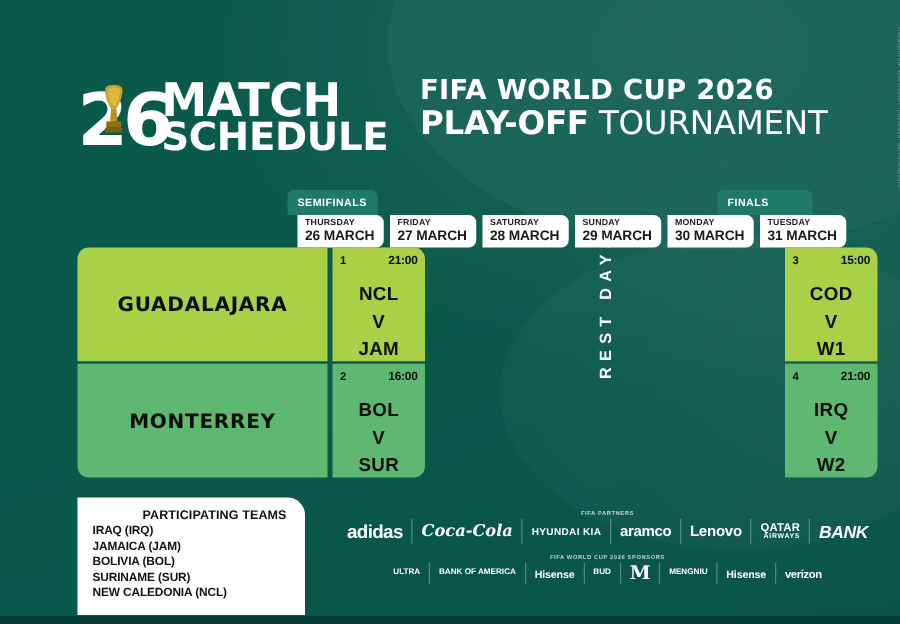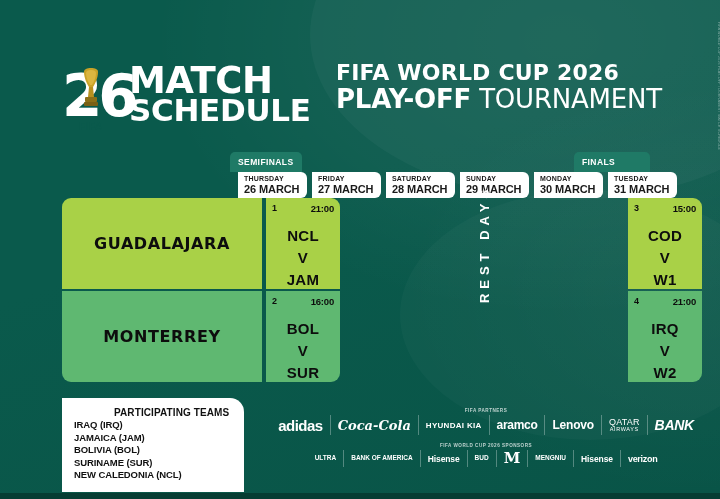--- a/index.html
+++ b/index.html
@@ -313,21 +313,21 @@
     align-items: center;
     justify-content: center;
     height: 20px;
   }
   .sponsor + .sponsor { border-left: 1px solid rgba(255,255,255,0.3); }
   .s-adidas { font-size: 15px; font-weight: 900; letter-spacing: -0.5px; }
   .s-coke { font-size: 13px; font-weight: 700; font-style: italic; font-family: "DejaVu Serif", serif; }
   .s-hyundai { font-size: 8px; font-weight: 700; letter-spacing: 0.3px; }
   .s-aramco { font-size: 12px; font-weight: 700; letter-spacing: -0.3px; }
   .s-lenovo { font-size: 12px; font-weight: 700; letter-spacing: -0.2px; }
-  .s-qatar { font-size: 9px; font-weight: 400; line-height: 0.95; letter-spacing: 0.2px; }
+  .s-qatar { font-size: 9px; font-weight: 700; line-height: 0.95; letter-spacing: 0.2px; text-align: right; }
   .s-qatar small { display: block; font-size: 5.5px; letter-spacing: 0.6px; }
   .s-visa { font-size: 14px; font-weight: 900; font-style: italic; letter-spacing: -0.3px; }
 
   .sponsor-row-2 .sponsor { height: 17px; }
   .s-sm { font-size: 8.5px; font-weight: 700; letter-spacing: -0.1px; }
   .s-xs { font-size: 6.5px; font-weight: 700; line-height: 1; }
   .s-mcd { font-size: 15px; font-weight: 700; font-family: "DejaVu Serif", serif; line-height: 1; }
   .s-verizon { font-size: 9px; font-weight: 700; letter-spacing: -0.3px; }
 
   

